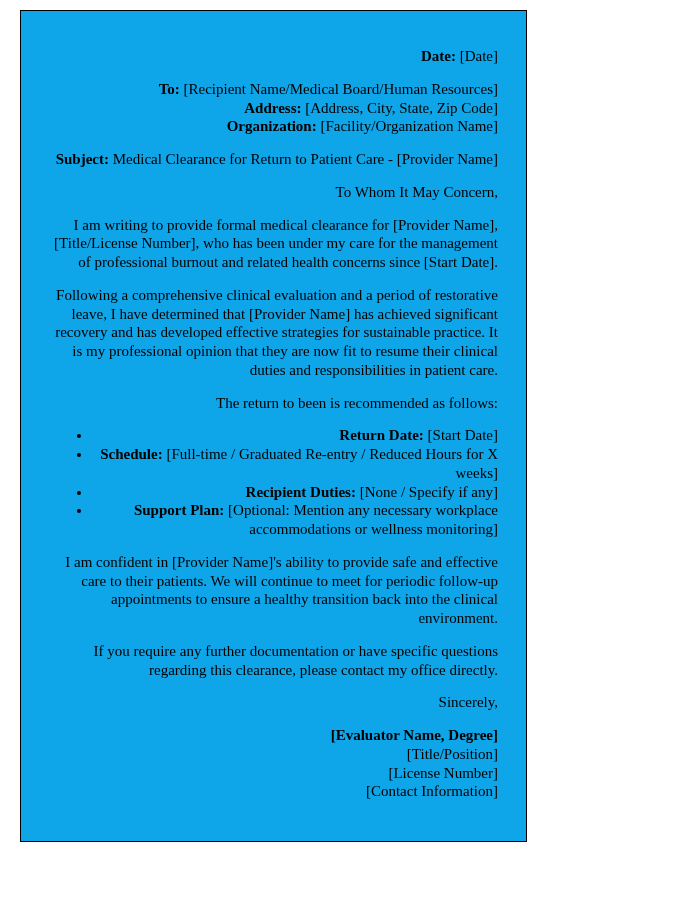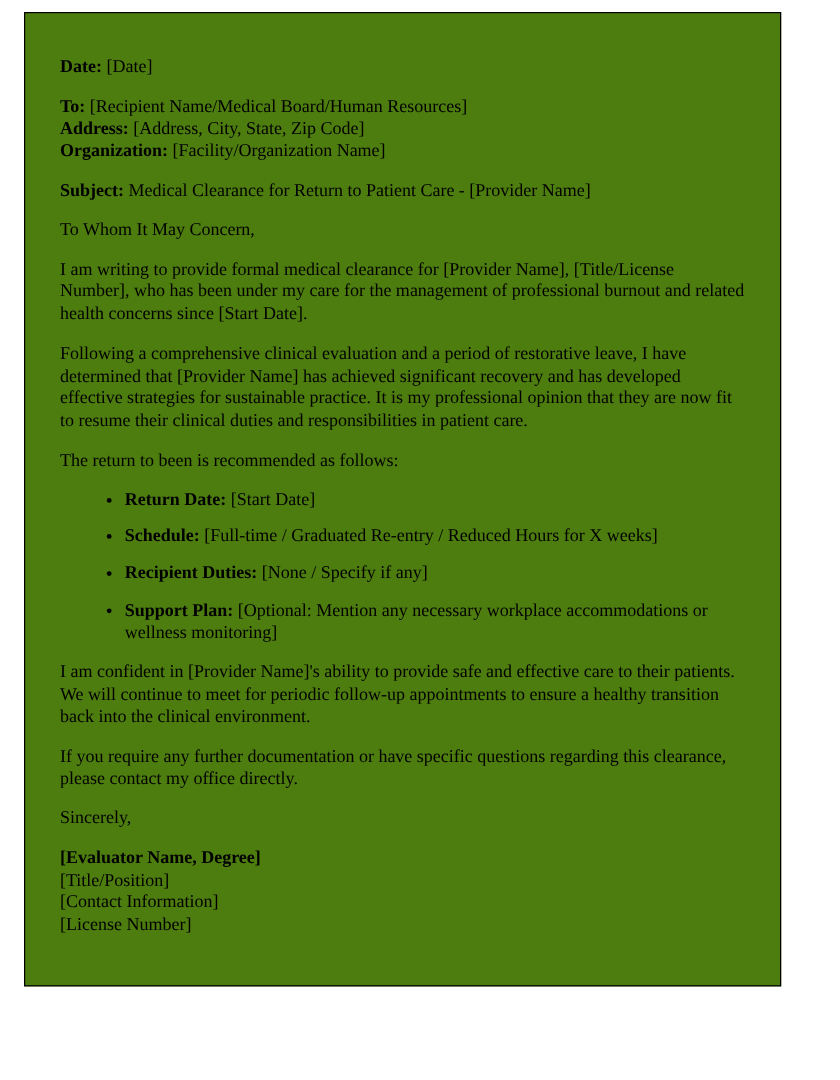--- a/index.html
+++ b/index.html
@@ -7,39 +7,40 @@
     margin: 0;
     padding: 0;
     background: #ffffff;
     width: 700px;
   }
   body {
     font-family: "Liberation Serif", "DejaVu Serif", serif;
     color: #000000;
   }
   .page {
-    width: 631px;
+    width: 507px;
     min-height: 786px;
     margin: 10px 0 104px 20px;
     border: 1px solid #000000;
     padding: 36px 28px 40px 29px;
     font-size: 15px;
     line-height: 1.25;
-    background: #4d7c0f;
+    background: #0ea5e9;
+    text-align: right;
   }
   .para { margin: 0 0 14px 0; }
   .line { margin: 0; }
   .block { margin: 0 0 14px 0; }
   strong { font-weight: bold; }
   ul.reco-list {
     margin: 0 0 14px 0;
     padding: 0 0 0 42px;
     list-style-type: disc;
   }
-  ul.reco-list li { margin: 12px; padding: 0; }
+  ul.reco-list li { margin: 0; padding: 0; }
   .sig-block .line { margin: 0; }
 </style>
 </head>
 <body>
 
 <div class="page">
 
   <p class="para">
     <strong>Date:</strong>
     <span>[Date]</span>
@@ -97,17 +98,17 @@
   <p class="para">If you require any further documentation or have specific questions regarding this clearance, please contact my office directly.</p>
 
   <p class="para">Sincerely,</p>
 
 
   <div class="sig-block">
     <div class="line">
       <strong>[Evaluator Name, Degree]</strong>
     </div>
     <div class="line">[Title/Position]</div>
+    <div class="line">[License Number]</div>
     <div class="line">[Contact Information]</div>
-    <div class="line">[License Number]</div>
   </div>
 
 </div>
 
 </body></html>

